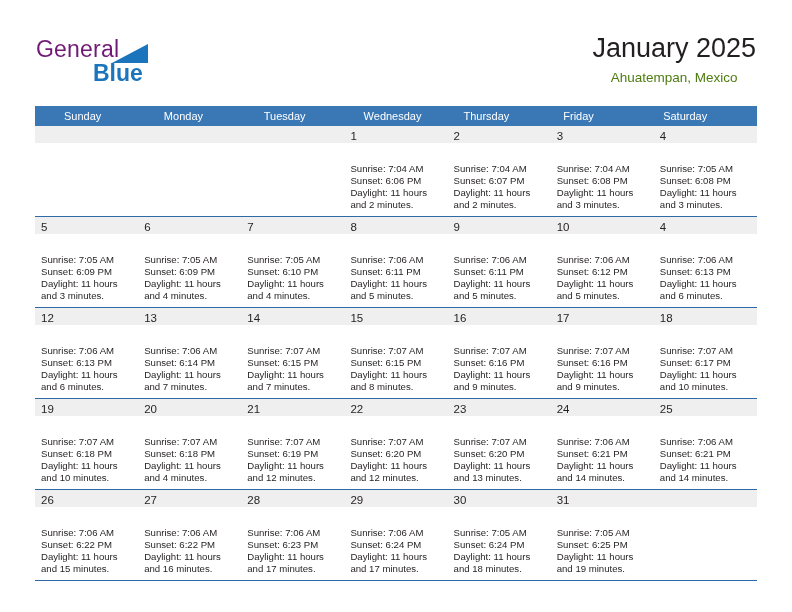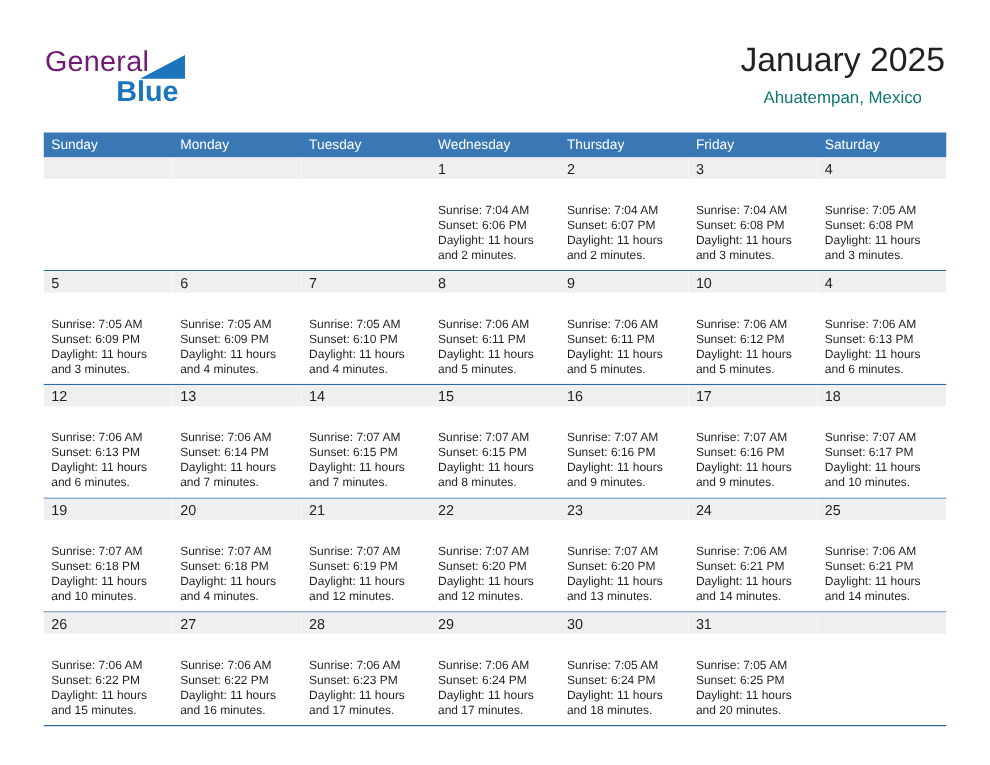--- a/index.html
+++ b/index.html
@@ -73,36 +73,37 @@
   }
   .cal-title {
     font-size: 27px;
     color: #231f20;
     line-height: 32px;
     white-space: nowrap;
   }
   .cal-subtitle {
     margin-top: 6px;
     font-size: 13.5px;
-    color: #0f766e;
+    color: #4d7c0f;
     line-height: 16px;
     white-space: nowrap;
   }
 
   
   .calendar {
     position: absolute;
     left: 35px;
     top: 106px;
     width: 722px;
   }
   .weekday-row {
     display: flex;
     background: #3a78b5;
     height: 20px;
+    padding-left: 23px;
   }
   .weekday {
     flex: 1 1 0;
     color: #ffffff;
     font-size: 11px;
     line-height: 20px;
     padding-left: 6px;
     box-sizing: border-box;
     white-space: nowrap;
   }
@@ -460,21 +461,21 @@
               <div>Daylight: 11 hours</div>
               <div>and 18 minutes.</div>
             </div>
           </div>
           <div class="day-cell">
             <div class="daynum-band"><span class="daynum">31</span></div>
             <div class="day-info">
               <div>Sunrise: 7:05 AM</div>
               <div>Sunset: 6:25 PM</div>
               <div>Daylight: 11 hours</div>
-              <div>and 20 minutes.</div>
+              <div>and 19 minutes.</div>
             </div>
           </div>
           <div class="day-cell blank">
             <div class="daynum-band"><span class="daynum"></span></div>
           </div>
         </div>
       </div>
   </div>
 
 </div>

